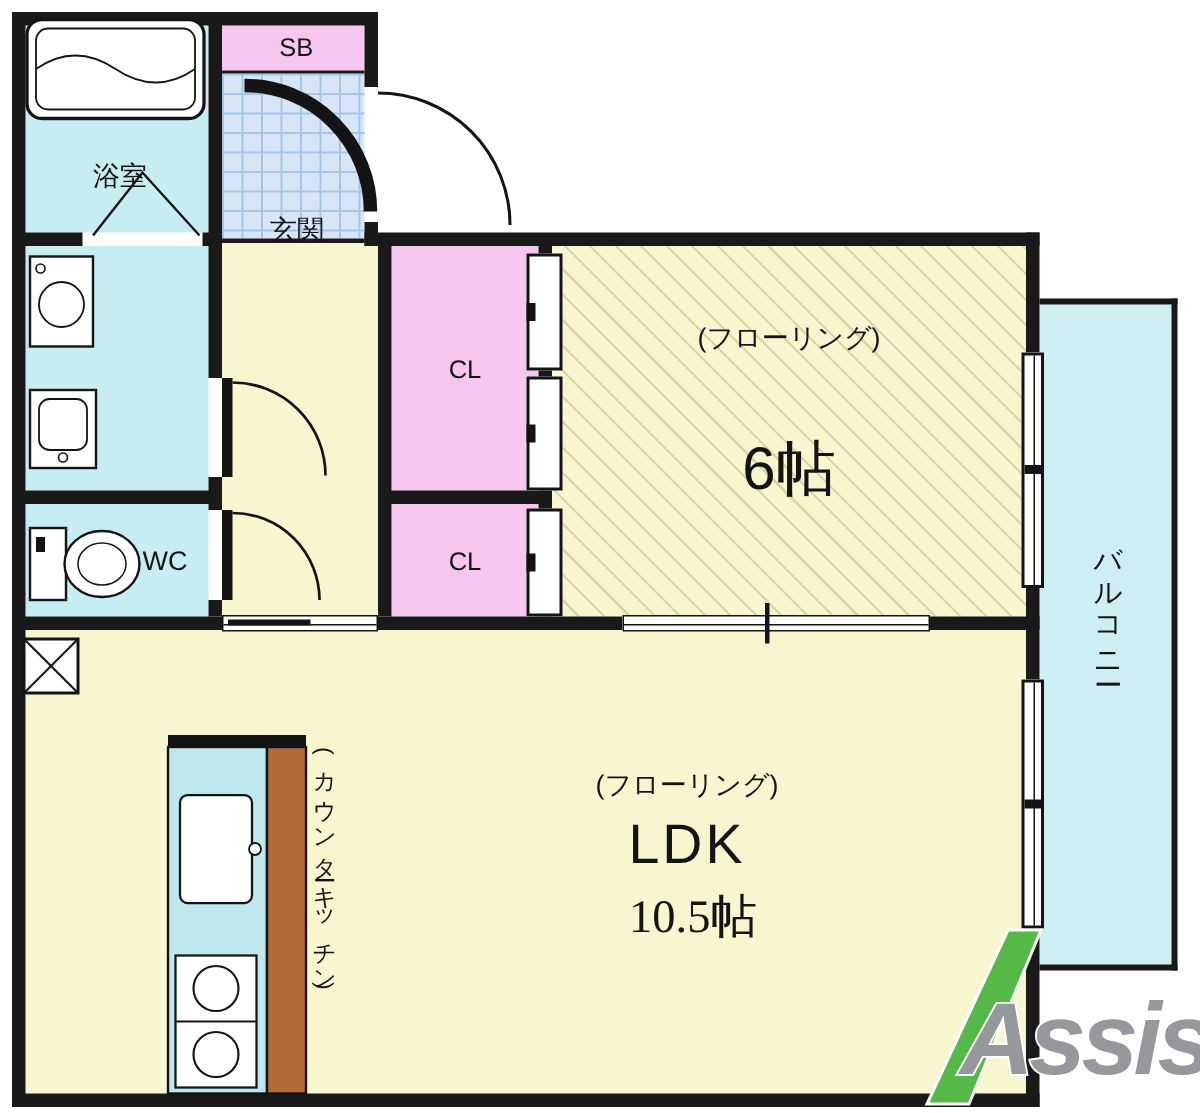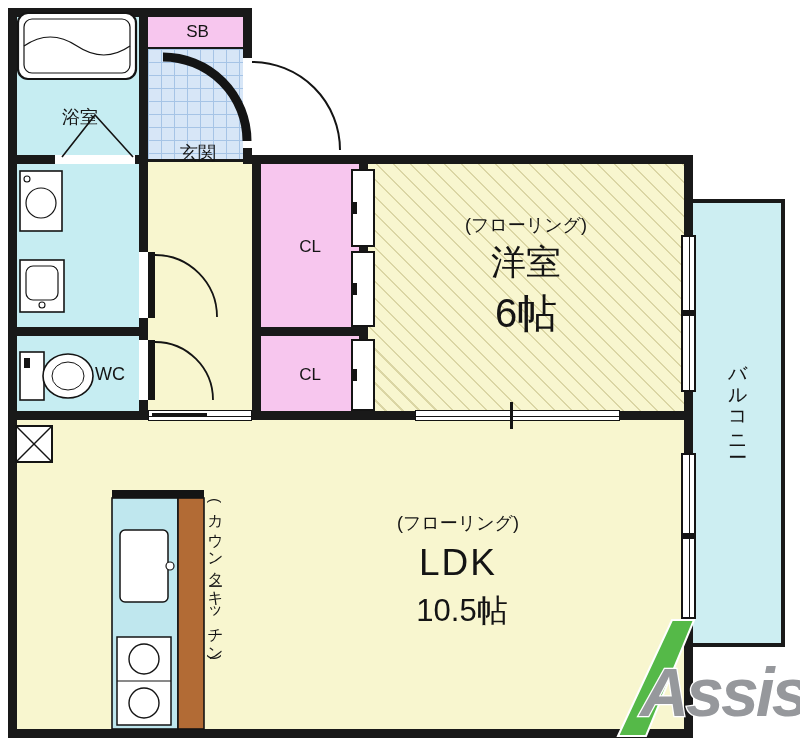--- a/index.html
+++ b/index.html
@@ -183,26 +183,25 @@
   </svg>
 
   <div class="label" style="left:40px;top:106px;width:80px;font-size:18px;">浴室</div>
   <div class="label" style="left:160px;top:21px;width:75px;font-size:17px;">SB</div>
   <div class="label" style="left:158px;top:116px;width:80px;font-size:18px;margin-top:26px;">玄関</div>
   <div class="label" style="left:88px;top:363px;width:44px;font-size:18px;">WC</div>
   <div class="label" style="left:285px;top:236px;width:50px;font-size:17px;">CL</div>
   <div class="label" style="left:285px;top:364px;width:50px;font-size:17px;">CL</div>
 
   <div class="label" style="left:426px;top:214px;width:200px;font-size:18px;">(フローリング)</div>
-  <div class="label" style="left:426px;top:240px;width:200px;font-size:35px;">洋室</div>
   <div class="label" style="left:426px;top:288px;width:200px;font-size:40px;">6帖</div>
 
   <div class="label" style="left:358px;top:512px;width:200px;font-size:18px;">(フローリング)</div>
   <div class="label" style="left:358px;top:540px;width:200px;font-size:37px;letter-spacing:2px;">LDK</div>
-  <div class="label" style="left:362px;top:592px;width:200px;font-size:31px;">10.5帖</div>
+  <div class="label" style="left:362px;top:592px;width:200px;font-size:31px;font-family:Liberation Serif, serif;">10.5帖</div>
 
   <div class="label vtext" style="left:726px;top:352px;font-size:19px;">バルコニー</div>
   <div class="label vtext" style="left:206px;top:498px;font-size:15.5px;letter-spacing:1px;">(カウンターキッチン)</div>
 
   <svg class="abs" style="left:610px;top:612px;" width="200" height="130" viewBox="0 0 200 130">
     <polygon points="8,124 62,8 84,8 36,124" fill="#55b948" stroke="#ffffff" stroke-width="2"></polygon>
     <text x="30" y="104" font-size="68" font-style="italic" font-weight="bold" font-family="Liberation Sans, sans-serif" fill="#96989c" stroke="#ffffff" stroke-width="2.5" paint-order="stroke" letter-spacing="-3">Assist</text>
   </svg>
 
 </div>

